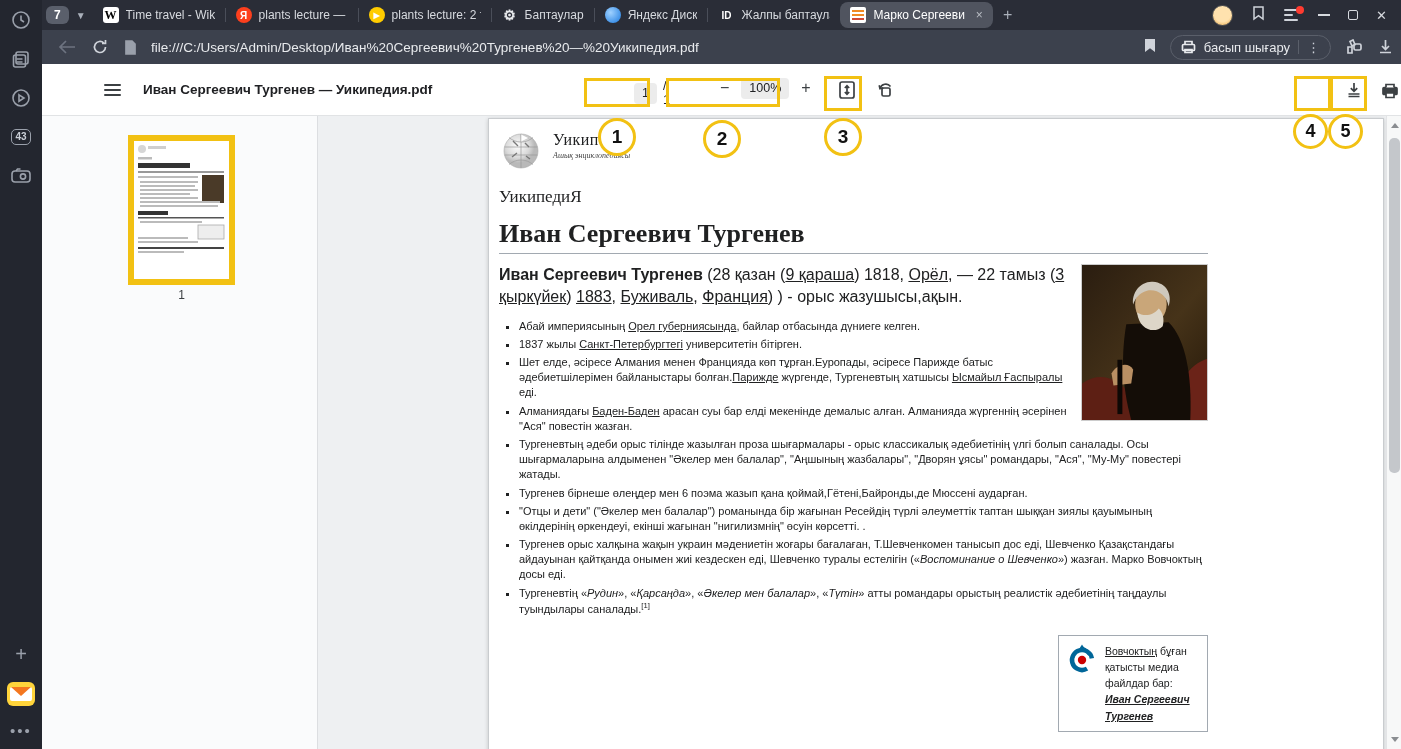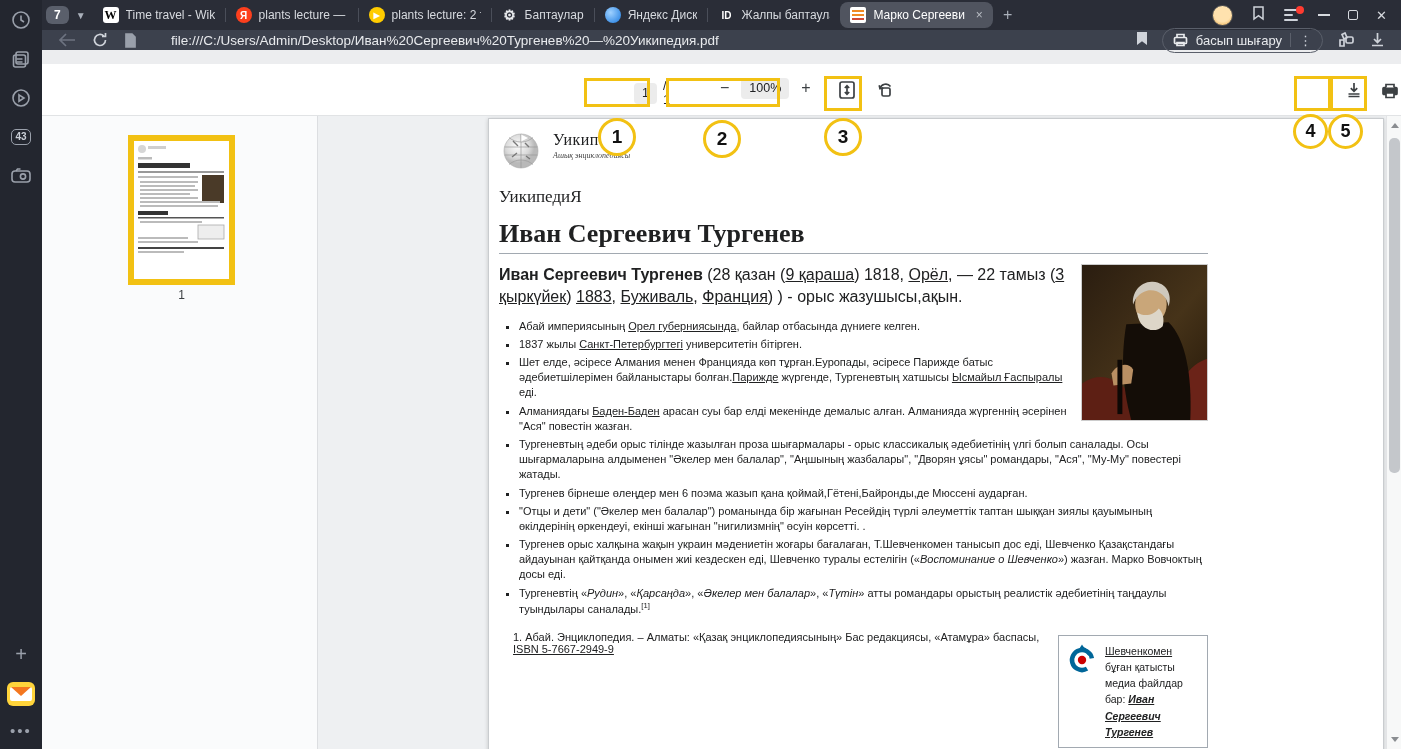--- a/index.html
+++ b/index.html
@@ -46,25 +46,25 @@
   .flag-ic svg{stroke:#cfd3da;fill:none;stroke-width:1.5;}
   .menu-ic{position:relative;width:16px;height:12px;}
   .menu-ic i{position:absolute;left:0;height:2px;background:#cfd3da;border-radius:1px;}
   .menu-ic i:nth-child(1){top:0;width:14px}.menu-ic i:nth-child(2){top:5px;width:9px}.menu-ic i:nth-child(3){top:10px;width:14px}
   .menu-dot{position:absolute;right:-4px;top:-3px;width:8px;height:8px;border-radius:50%;background:#ff3b30;}
   .winbtn{color:#d7dadf;font-size:13px;}
   .win-restore{width:10px;height:10px;border:1.4px solid #d7dadf;border-radius:2px;position:relative;}
   .win-min{width:12px;height:1.6px;background:#d7dadf;}
 
   
-  .addr{position:absolute;left:42px;top:30px;right:0;height:20px;background:#3c414d;display:flex;align-items:center;z-index:20;gap:20px;}
+  .addr{position:absolute;left:42px;top:30px;right:0;height:34px;background:#3c414d;display:flex;align-items:center;z-index:20;}
   .addr .nav{display:flex;align-items:center;gap:16px;padding:0 14px 0 16px;}
   .addr svg{fill:none;stroke-width:1.7;}
   .url{color:#e8eaed;font-size:13.5px;white-space:nowrap;overflow:hidden;flex:1;}
-  .addr-right{display:flex;align-items:center;gap:14px;padding-right:16px;}
+  .addr-right{display:flex;align-items:center;gap:14px;padding-right:8px;}
   .bm-solid svg{fill:#cfd3da;stroke:none;}
   .print-pill{display:flex;align-items:center;gap:8px;border:1px solid #5a5f6a;border-radius:15px;padding:4px 10px;color:#e8eaed;font-size:13px;}
   .pill-sep{width:1px;height:14px;background:#5a5f6a;}
   .vdots{color:#cfd3da;font-size:13px;line-height:1;}
 
   
   .pdftb{position:absolute;left:42px;top:64px;right:0;height:52px;background:#fff;border-bottom:1px solid #e1e3e5;z-index:10;}
   .tb-left{position:absolute;left:62px;top:0;height:100%;display:flex;align-items:center;gap:22px;}
   .hamb{width:17px;height:12px;position:relative;}
   .hamb i{position:absolute;left:0;width:17px;height:2px;background:#3c4043;border-radius:1px;}
@@ -250,20 +250,28 @@
         <rect x="9" y="5" width="7" height="6" rx="1.5"></rect>
         <path d="M3 8h4v6H3z"></path>
       </svg>
     <svg width="15" height="16" viewBox="0 0 15 16" style="stroke:#cfd3da">
         <path d="M7.5 1v9M4 7l3.5 3.5L11 7M2 13.5h11"></path>
       </svg>
   </div>
 </div>
 
 <div class="pdftb">
+  <div class="tb-left">
+    <div class="hamb">
+        <i></i>
+        <i></i>
+        <i></i>
+      </div>
+    <div class="doc-title">Иван Сергеевич Тургенев — Уикипедия.pdf</div>
+  </div>
   <div class="tb-center">
     <div class="pagegrp">
       <span class="graybox">1</span>
       <span>/ 1</span>
     </div>
     <div class="zoomgrp">
       <span class="zbtn">−</span>
       <span class="graybox">100%</span>
       <span class="zbtn">+</span>
     </div>
@@ -390,24 +398,23 @@
         </ul>
 
 
         <div class="commonsbox">
           <svg width="30" height="32" viewBox="0 0 30 32" style="flex:0 0 30px">
             <circle cx="15" cy="17" r="10" fill="none" stroke="#069" stroke-width="4.5" stroke-dasharray="40 12" transform="rotate(120 15 17)"></circle>
             <circle cx="15" cy="17" r="4.2" fill="#c00"></circle>
             <path d="M15 1.5 l-4.5 7 h9 z" fill="#069"></path>
             <path d="M15 5 C 19 6.5, 21.5 9, 22.5 12" stroke="#069" stroke-width="3" fill="none"></path>
           </svg>
-          <div><span class="u">Шевченкомен</span><span> бұған қатысты медиа файлдар бар: </span><span class="b i u">Иван Сергеевич Тургенев</span></div>
+          <div><span class="u">Вовчоктың</span><span> бұған қатысты медиа файлдар бар: </span><span class="b i u">Иван Сергеевич Тургенев</span></div>
         </div>
 
-        <div class="refline"><span>1. Абай. Энциклопедия. – Алматы: «Қазақ энциклопедиясының» Бас редакциясы, «Атамұра» баспасы, </span><span class="u">ISBN 5-7667-2949-9</span></div>
 
       </div>
     </div>
 
     <div class="sbar">
       <div class="sarrow" style="top:2px">
           <div class="tri-up"></div>
         </div>
       <div class="sthumb"></div>
       <div class="sarrow" style="bottom:2px">

